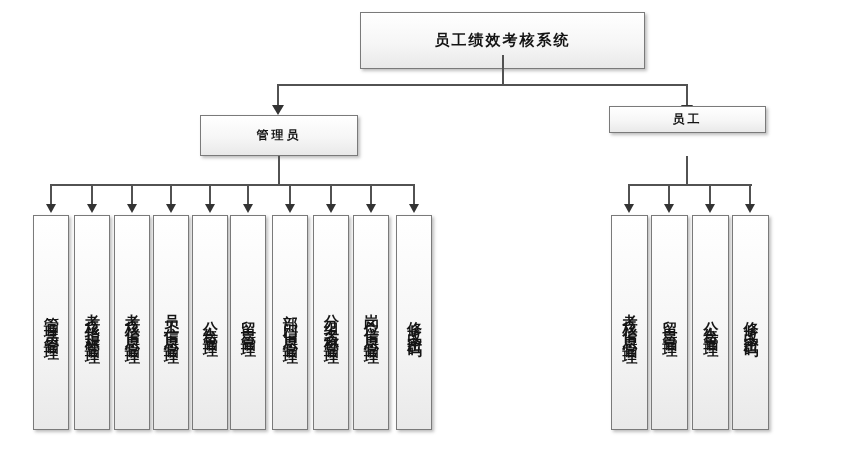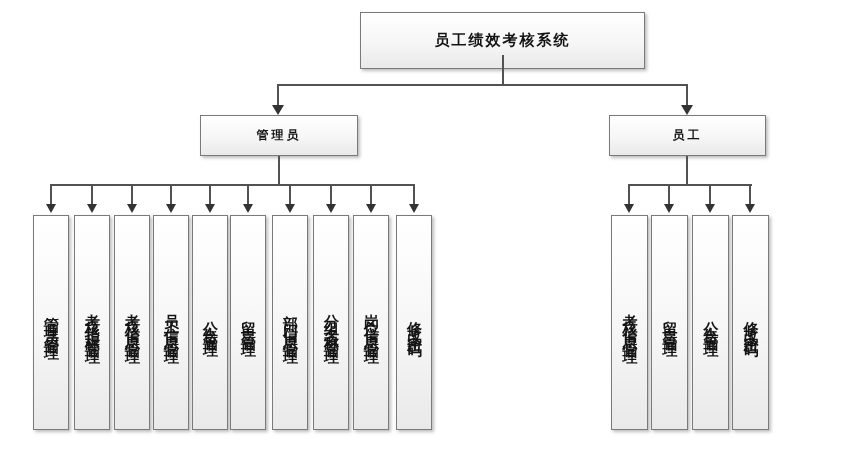--- a/index.html
+++ b/index.html
@@ -54,21 +54,21 @@
   <div class="line" style="left:502px;top:55px;width:2px;height:30px;"></div>
   <div class="line" style="left:278px;top:84px;width:410px;height:2px;"></div>
   <div class="line" style="left:277px;top:84px;width:2px;height:23px;"></div>
   <div class="arrow big" style="left:272px;top:105px;"></div>
   <div class="line" style="left:686px;top:84px;width:2px;height:23px;"></div>
   <div class="arrow big" style="left:681px;top:105px;"></div>
 
   <div class="box branch" style="left:200px;top:115px;width:158px;height:41px;">
     <span>管理员</span>
   </div>
-  <div class="box branch" style="left:609px;top:115px;width:157px;height:41px;">
+  <div class="box branch" style="left:609px;top:106px;width:157px;height:27px;">
     <span>员工</span>
   </div>
 
   <div class="line" style="left:278px;top:156px;width:2px;height:29px;"></div>
   <div class="line" style="left:50px;top:184px;width:365px;height:2px;"></div>
 
   <div class="line" style="left:50px;top:184px;width:2px;height:20px;"></div>
   <div class="arrow" style="left:46px;top:204px;"></div>
   <div class="line" style="left:91px;top:184px;width:2px;height:20px;"></div>
   <div class="arrow" style="left:87px;top:204px;"></div>

